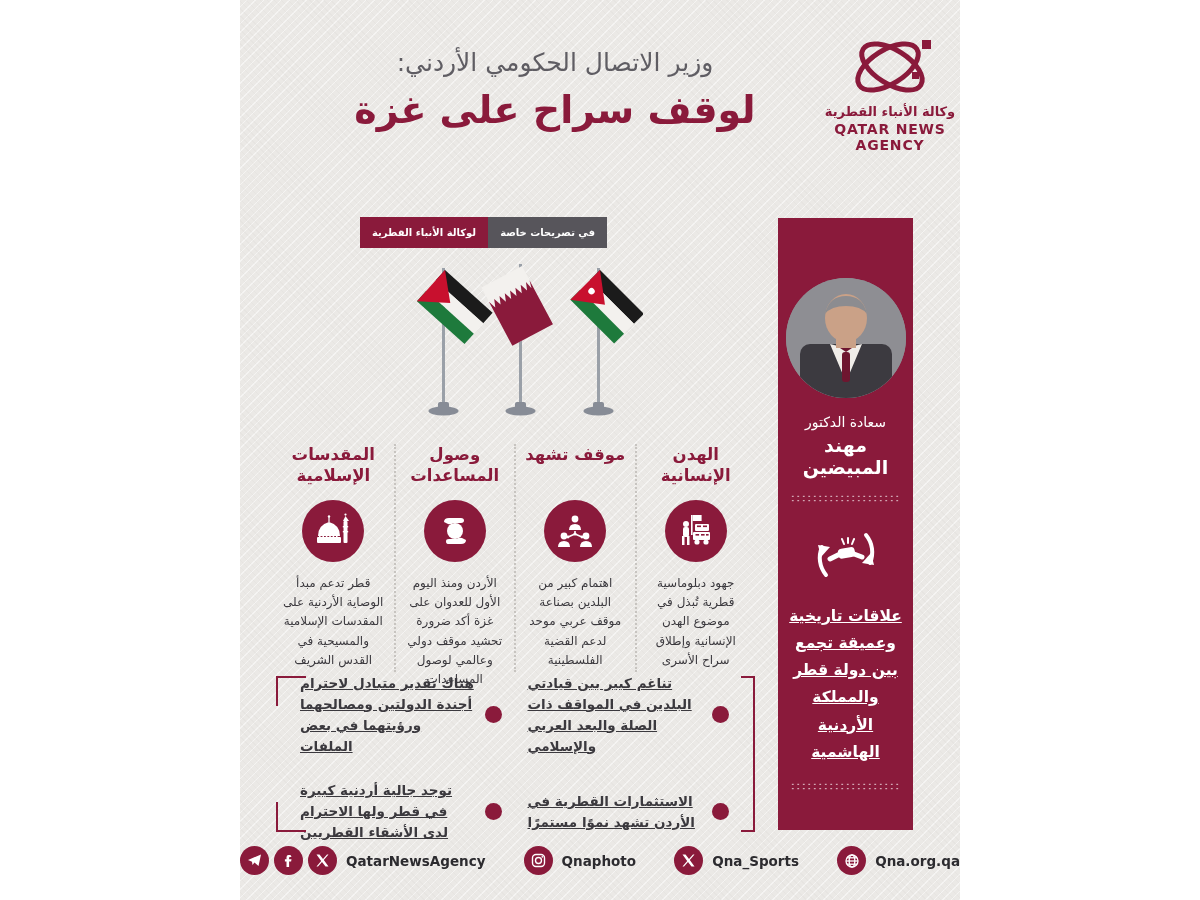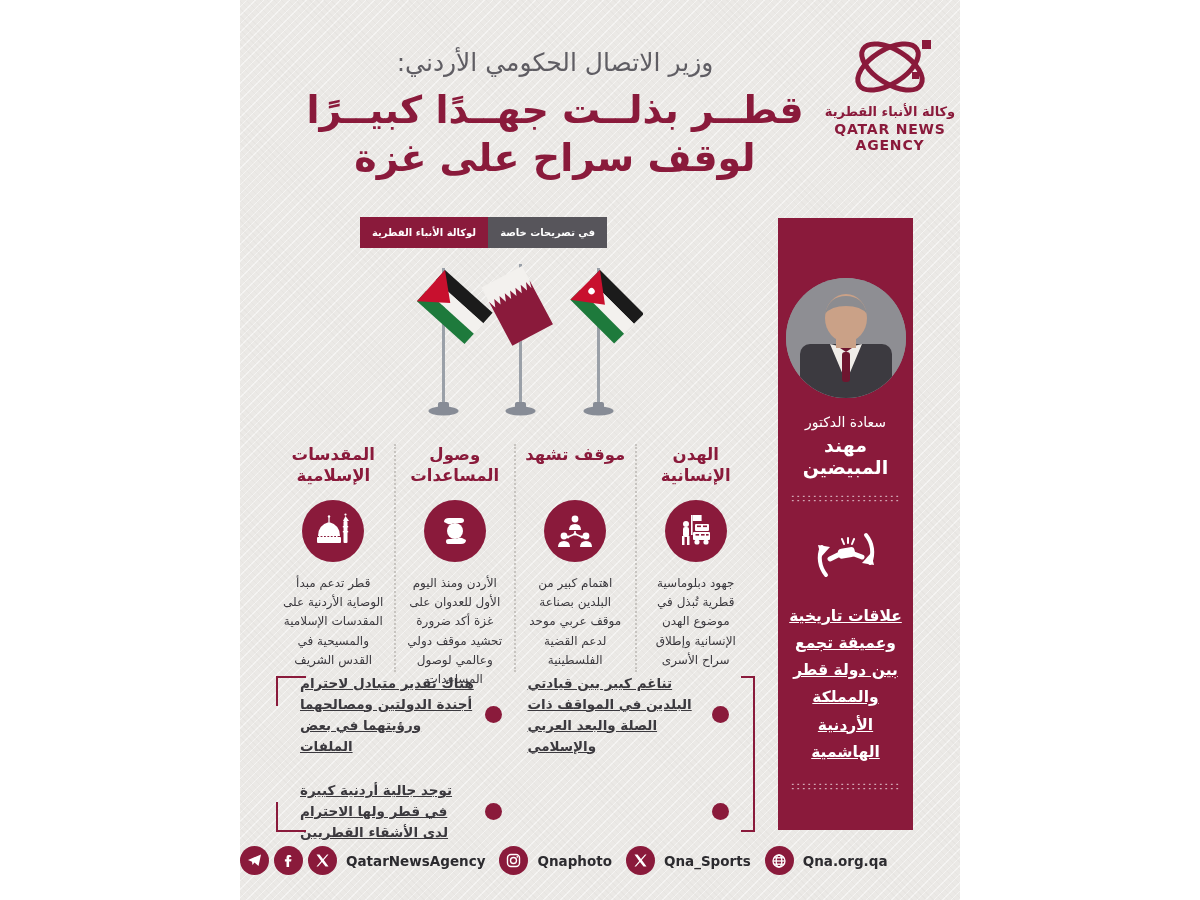--- a/index.html
+++ b/index.html
@@ -49,21 +49,21 @@
   .bullets { position:absolute; left:36px; top:676px; width:479px; height:156px; padding:18px 26px 10px 24px; }
   .bracket-right { position:absolute; right:0; top:0; width:14px; height:100%; border:2px solid #8a1a3b; border-left:none; }
   .corner { position:absolute; width:30px; height:30px; border:2px solid #8a1a3b; }
   .corner.tl { left:0; top:0; border-right:none; border-bottom:none; }
   .corner.bl { left:0; bottom:0; border-right:none; border-top:none; }
   .bullet-grid { display:grid; grid-template-columns:1fr 1fr; direction:rtl; column-gap:26px; row-gap:24px; height:100%; align-content:center; }
   .bullet { display:flex; direction:rtl; align-items:center; gap:10px; }
   .bullet-dot { flex:0 0 17px; width:17px; height:17px; border-radius:50%; background:#8a1a3b; }
   .bullet-text { color:#3b393e; font-size:13.5px; font-weight:bold; line-height:1.55; text-align:left;text-decoration:underline; }
   
-  .social { position:absolute; left:0; top:846px; width:720px; display:flex; justify-content:flex-start; align-items:center; gap:14px; }
+  .social { position:absolute; left:0; top:846px; width:720px; display:flex; justify-content:space-between; align-items:center; gap:14px; }
   .social-group { display:flex; align-items:center; gap:5px; }
   .soc-icon { width:29px; height:29px; border-radius:50%; background:#8a1a3b; display:flex; align-items:center; justify-content:center; }
   .soc-label { color:#2c2b2f; font-size:13.5px; font-weight:600; margin-left:4px; white-space:nowrap; }
 </style>
 </head>
 <body>
 
 <div class="stage">
   <div class="poster">
 
@@ -76,21 +76,20 @@
         <rect x="80" y="8" width="9" height="9" fill="#8a1a3b"></rect>
         <rect x="70" y="40" width="7" height="7" fill="#8a1a3b"></rect>
       </svg>
       <div class="logo-ar">وكالة الأنباء القطرية</div>
       <div class="logo-en">QATAR NEWS AGENCY</div>
     </div>
 
     <div class="header">
       <div class="kicker">وزير الاتصال الحكومي الأردني:</div>
       <div class="title">
-        <div>قطــر بذلــت جهــدًا كبيــرًا</div>
         <div>لوقف سراح على غزة</div>
       </div>
     </div>
 
     <div class="banner">
       <span class="b-gray">في تصريحات خاصة</span>
       <span class="b-maroon">لوكالة الأنباء القطرية</span>
     </div>
 
     <div class="flags">
@@ -271,20 +270,21 @@
         <div class="bullet">
           <span class="bullet-dot"></span>
           <span class="bullet-text">تناغم كبير بين قيادتي البلدين في المواقف ذات الصلة والبعد العربي والإسلامي</span>
         </div>
         <div class="bullet">
           <span class="bullet-dot"></span>
           <span class="bullet-text">هناك تقدير متبادل لاحترام أجندة الدولتين ومصالحهما ورؤيتهما في بعض الملفات</span>
         </div>
         <div class="bullet">
           <span class="bullet-dot"></span>
+          <span class="bullet-text">الاستثمارات القطرية في الأردن تشهد نموًا مستمرًا</span>
         </div>
         <div class="bullet">
           <span class="bullet-dot"></span>
           <span class="bullet-text">توجد جالية أردنية كبيرة في قطر ولها الاحترام لدى الأشقاء القطريين</span>
         </div>
       </div>
     </div>
 
     <div class="social">
       <div class="social-group">

